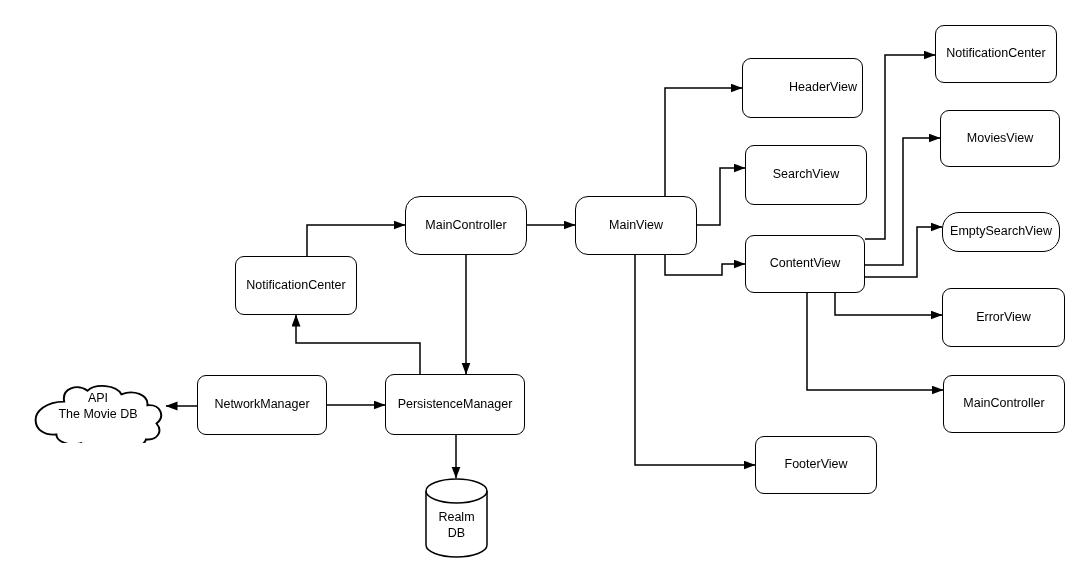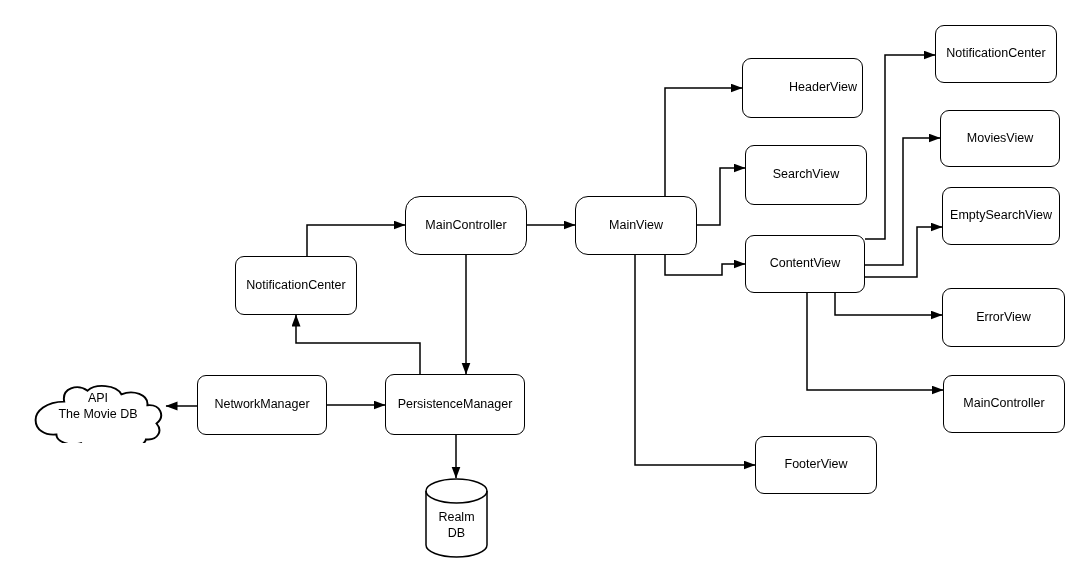--- a/index.html
+++ b/index.html
@@ -133,21 +133,21 @@
       </div>
       <div class="node rect" style="left: 755px; top: 436px; width: 122px; height: 58px; text-align: right;">
         <div class="label">FooterView</div>
       </div>
       <div class="node rect" style="left: 935px; top: 25px; width: 122px; height: 58px;">
         <div class="label">NotificationCenter</div>
       </div>
       <div class="node rect" style="left: 940px; top: 110px; width: 120px; height: 57px;">
         <div class="label">MoviesView</div>
       </div>
-      <div class="node rect" style="left: 942px; top: 187px; width: 118px; height: 58px;">
+      <div class="node rect" style="left: 942px; top: 212px; width: 118px; height: 40px; border-radius: 17px;">
         <div class="label">EmptySearchView</div>
       </div>
       <div class="node rect" style="left: 942px; top: 288px; width: 123px; height: 59px;">
         <div class="label">ErrorView</div>
       </div>
       <div class="node rect" style="left: 943px; top: 375px; width: 122px; height: 58px;">
         <div class="label">MainController</div>
       </div>
     </div>
 </div>

